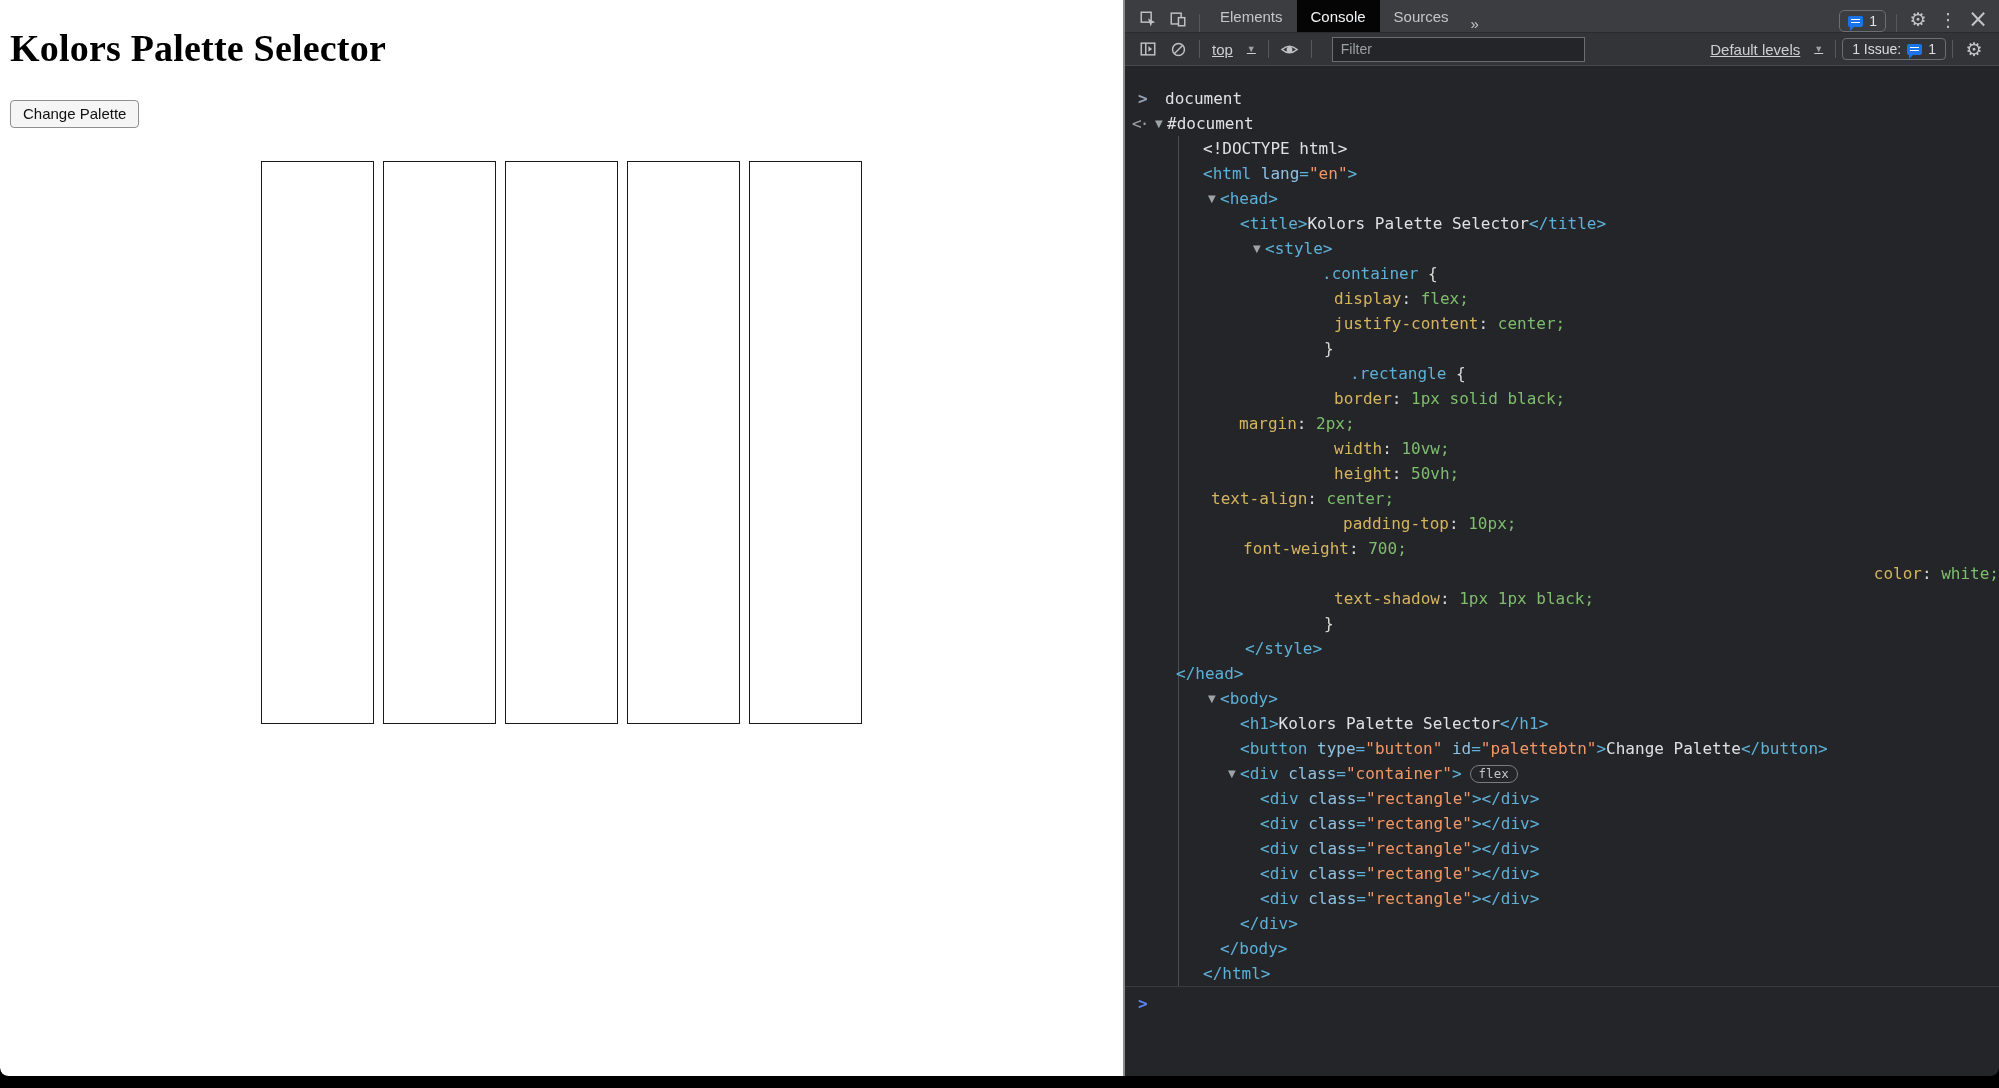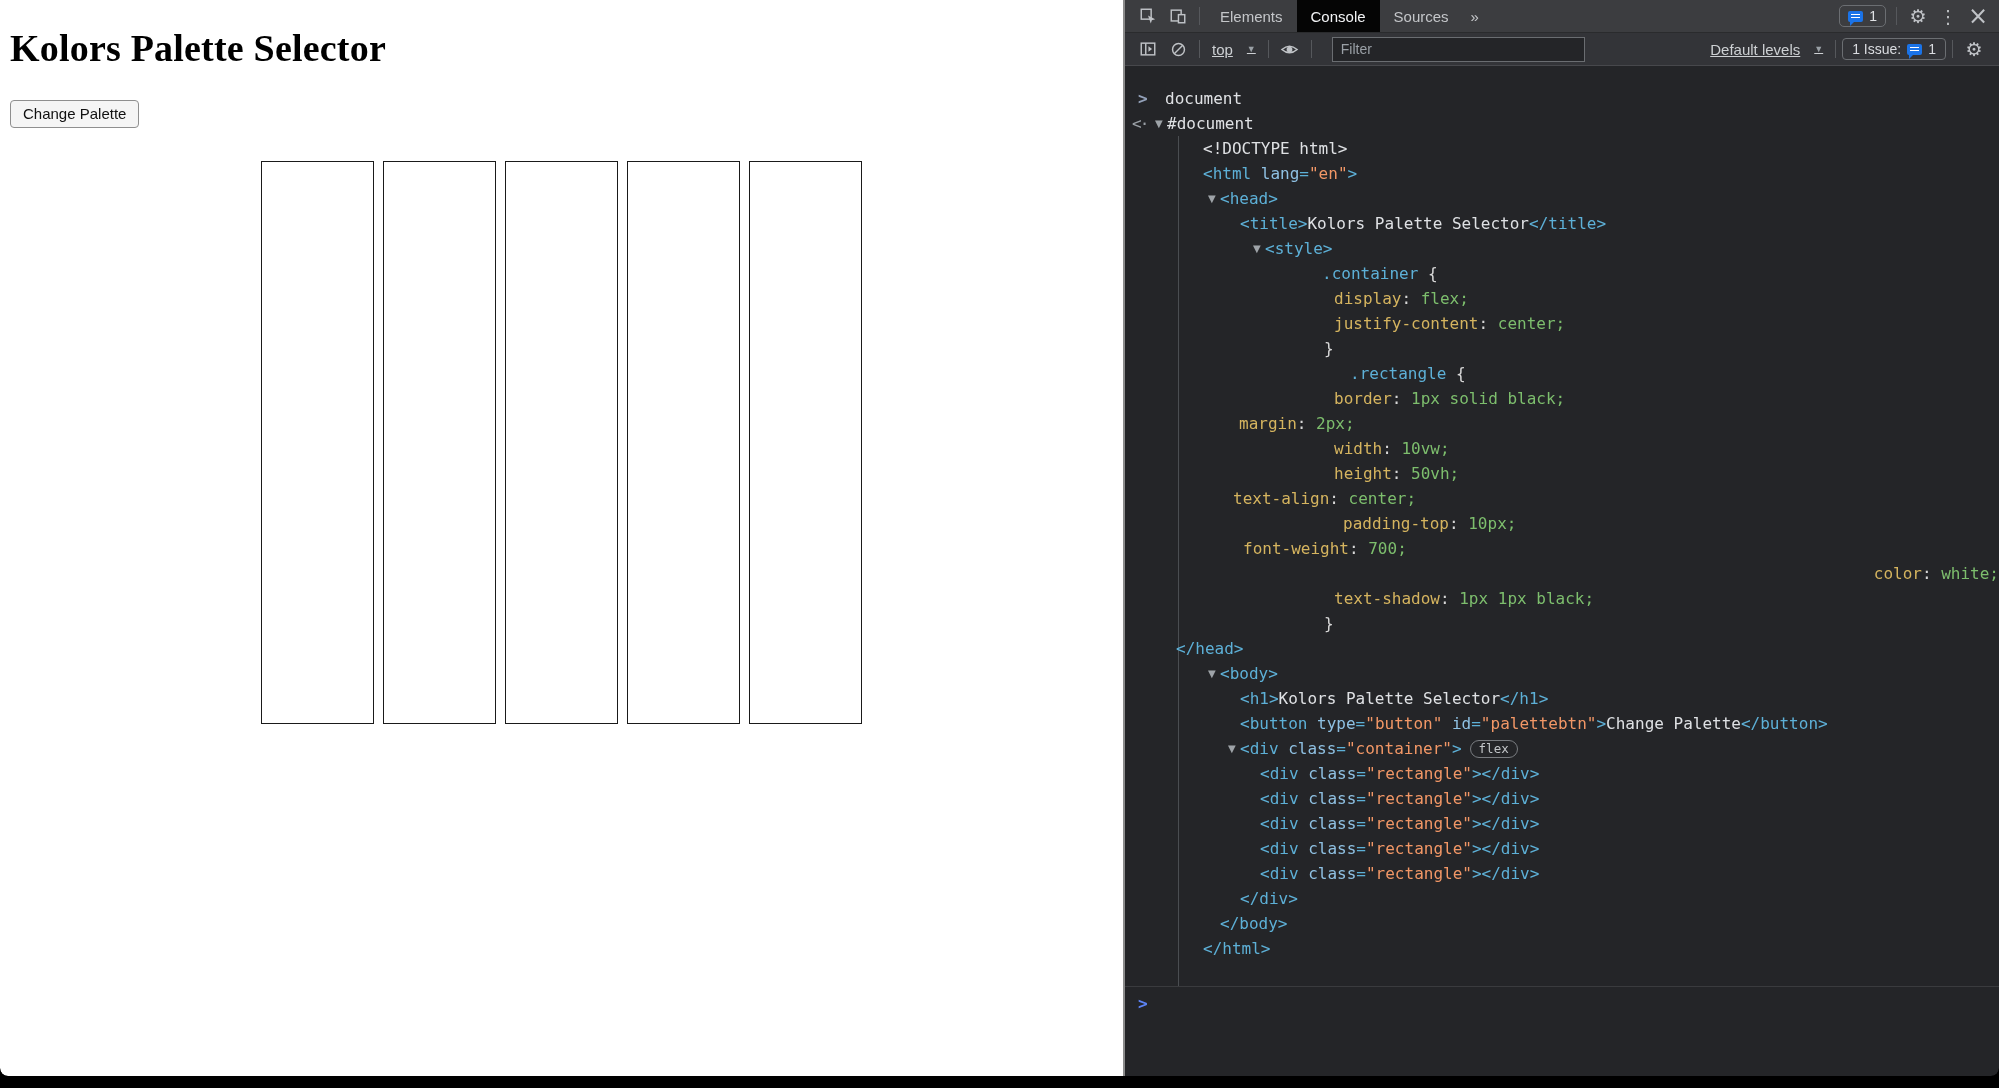--- a/index.html
+++ b/index.html
@@ -18,21 +18,21 @@
              font-size:15px; color:#111; background:#f5f5f5; border:1px solid #8f8f8f;
              border-radius:4px; padding:4px 12px 5px; cursor:pointer; }
   .rect-container { margin-top:33px; display:flex; justify-content:center; gap:9px; }
   .rectangle { width:113px; height:563px; border:1.5px solid #1a1a1a; background:#fff; }
 
   
   .devtools { width:876px; height:100%; background:#242528; border-left:2px solid #8b8b8b;
               display:flex; flex-direction:column; color:#dadce0;
               border-bottom-right-radius:8px; }
 
-  .tabbar { height:33px; background:#3c3d40; display:flex; align-items:center;
+  .tabbar { height:33px; background:#3c3d40; display:flex; align-items:flex-end;
             border-bottom:1px solid #2a2b2d; flex:none; }
   .toolbar { height:33px; background:#333438; display:flex; align-items:center;
              border-bottom:1px solid #47484c; flex:none; }
   .tb-sep { width:1px; height:18px; background:#56585c; margin:0 6px; flex:none; }
   .icon-btn { display:flex; align-items:center; justify-content:center;
               width:30px; height:26px; flex:none; cursor:pointer; }
   .glyph { font-family:"DejaVu Sans", sans-serif; color:#c0c3c7; }
 
   .tabs { display:flex; align-items:center; height:100%; }
   .tab { height:100%; display:flex; align-items:center; padding:0 14px;
@@ -205,26 +205,27 @@
         <div class="crow" style="padding-left: 140px;"><span class="tri" style="left: 128px;">▼</span><span class="c-tag">&lt;style&gt;</span></div>
         <div class="crow" style="padding-left: 197px;"><span class="c-sel">.container</span><span class="c-punc"> {</span></div>
         <div class="crow" style="padding-left: 209px;"><span class="c-prop">display</span><span class="c-punc">: </span><span class="c-val">flex;</span></div>
         <div class="crow" style="padding-left: 209px;"><span class="c-prop">justify-content</span><span class="c-punc">: </span><span class="c-val">center;</span></div>
         <div class="crow" style="padding-left: 199px;"><span class="c-punc">}</span></div>
         <div class="crow" style="padding-left: 197px; margin-left: 28px;"><span class="c-sel">.rectangle</span><span class="c-punc"> {</span></div>
         <div class="crow" style="padding-left: 209px;"><span class="c-prop">border</span><span class="c-punc">: </span><span class="c-val">1px solid black;</span></div>
         <div class="crow" style="padding-left: 114px;"><span class="c-prop">margin</span><span class="c-punc">: </span><span class="c-val">2px;</span></div>
         <div class="crow" style="padding-left: 209px;"><span class="c-prop">width</span><span class="c-punc">: </span><span class="c-val">10vw;</span></div>
         <div class="crow" style="padding-left: 209px;"><span class="c-prop">height</span><span class="c-punc">: </span><span class="c-val">50vh;</span></div>
-        <div class="crow" style="padding-left: 108px;"><span class="c-prop">text-align</span><span class="c-punc">: </span><span class="c-val">center;</span></div>
+        <div class="crow" style="padding-left: 86px;"><span class="c-prop">text-align</span><span class="c-punc">: </span><span class="c-val">center;</span></div>
         <div class="crow" style="padding-left: 209px; margin-left: 9px;"><span class="c-prop">padding-top</span><span class="c-punc">: </span><span class="c-val">10px;</span></div>
         <div class="crow" style="padding-left: 118px;"><span class="c-prop">font-weight</span><span class="c-punc">: </span><span class="c-val">700;</span></div>
         <div class="crow" style="padding-left: 209px; text-align: right;"><span class="c-prop">color</span><span class="c-punc">: </span><span class="c-val">white;</span></div>
         <div class="crow" style="padding-left: 209px;"><span class="c-prop">text-shadow</span><span class="c-punc">: </span><span class="c-val">1px 1px black;</span></div>
         <div class="crow" style="padding-left: 199px;"><span class="c-punc">}</span></div>
+        <div class="crow" style="padding-left: 120px;"><span class="c-tag">&lt;/style&gt;</span></div>
         <div class="crow" style="padding-left: 51px;"><span class="c-tag">&lt;/head&gt;</span></div>
         <div class="crow" style="padding-left: 95px;"><span class="tri" style="left: 83px;">▼</span><span class="c-tag">&lt;body&gt;</span></div>
         <div class="crow" style="padding-left: 115px;"><span class="c-tag">&lt;h1&gt;</span><span class="c-plain">Kolors Palette Selector</span><span class="c-tag">&lt;/h1&gt;</span></div>
         <div class="crow" style="padding-left: 115px;"><span class="c-tag">&lt;button</span><span class="c-attr"> type</span><span class="c-tag">=</span><span class="c-str">"button"</span><span class="c-attr"> id</span><span class="c-tag">=</span><span class="c-str">"palettebtn"</span><span class="c-tag">&gt;</span><span class="c-plain">Change Palette</span><span class="c-tag">&lt;/button&gt;</span></div>
         <div class="crow" style="padding-left: 115px;"><span class="tri" style="left: 103px;">▼</span><span class="c-tag">&lt;div</span><span class="c-attr"> class</span><span class="c-tag">=</span><span class="c-str">"container"</span><span class="c-tag">&gt;</span><span class="c-badge">flex</span></div>
         <div class="crow" style="padding-left: 135px;"><span class="c-tag">&lt;div</span><span class="c-attr"> class</span><span class="c-tag">=</span><span class="c-str">"rectangle"</span><span class="c-tag">&gt;</span><span class="c-tag">&lt;/div&gt;</span></div>
         <div class="crow" style="padding-left: 135px;"><span class="c-tag">&lt;div</span><span class="c-attr"> class</span><span class="c-tag">=</span><span class="c-str">"rectangle"</span><span class="c-tag">&gt;</span><span class="c-tag">&lt;/div&gt;</span></div>
         <div class="crow" style="padding-left: 135px;"><span class="c-tag">&lt;div</span><span class="c-attr"> class</span><span class="c-tag">=</span><span class="c-str">"rectangle"</span><span class="c-tag">&gt;</span><span class="c-tag">&lt;/div&gt;</span></div>
         <div class="crow" style="padding-left: 135px;"><span class="c-tag">&lt;div</span><span class="c-attr"> class</span><span class="c-tag">=</span><span class="c-str">"rectangle"</span><span class="c-tag">&gt;</span><span class="c-tag">&lt;/div&gt;</span></div>
         <div class="crow" style="padding-left: 135px;"><span class="c-tag">&lt;div</span><span class="c-attr"> class</span><span class="c-tag">=</span><span class="c-str">"rectangle"</span><span class="c-tag">&gt;</span><span class="c-tag">&lt;/div&gt;</span></div>

